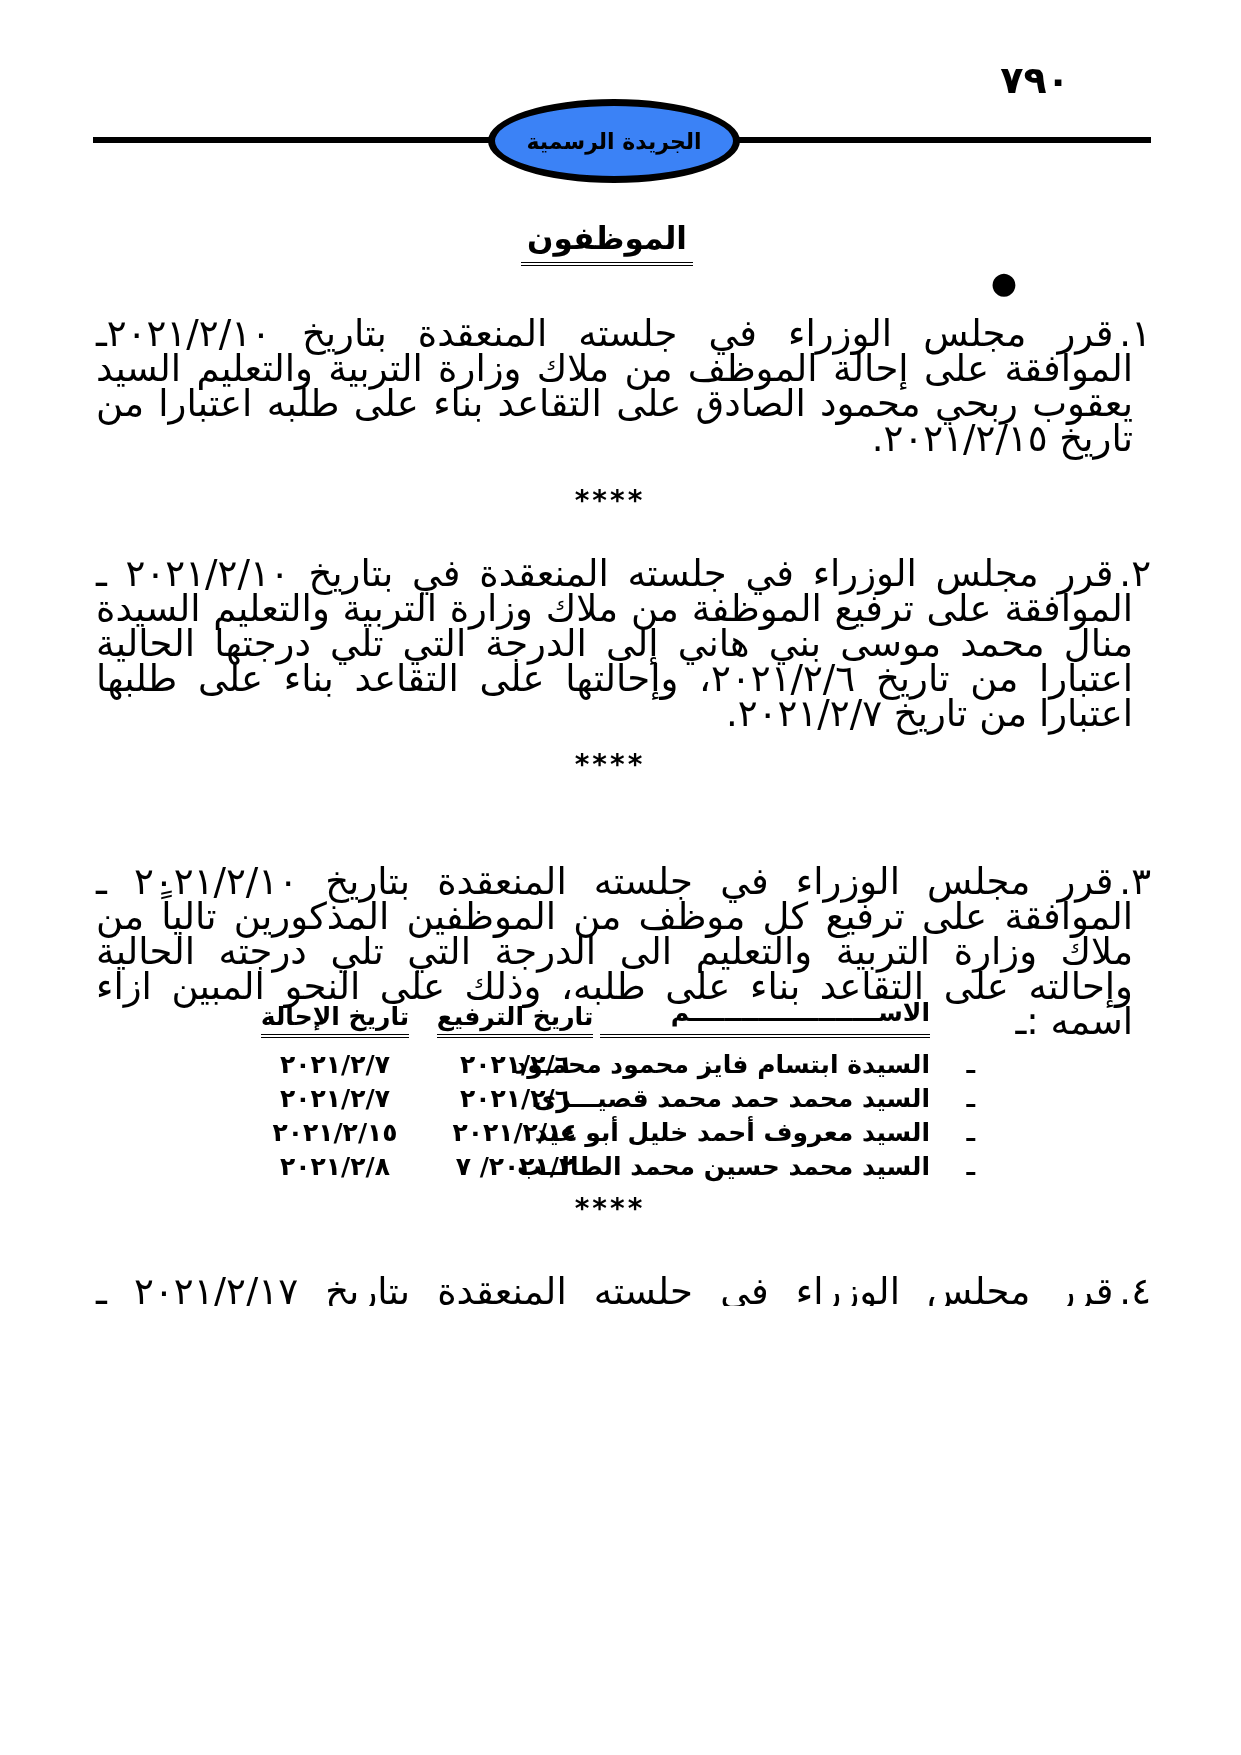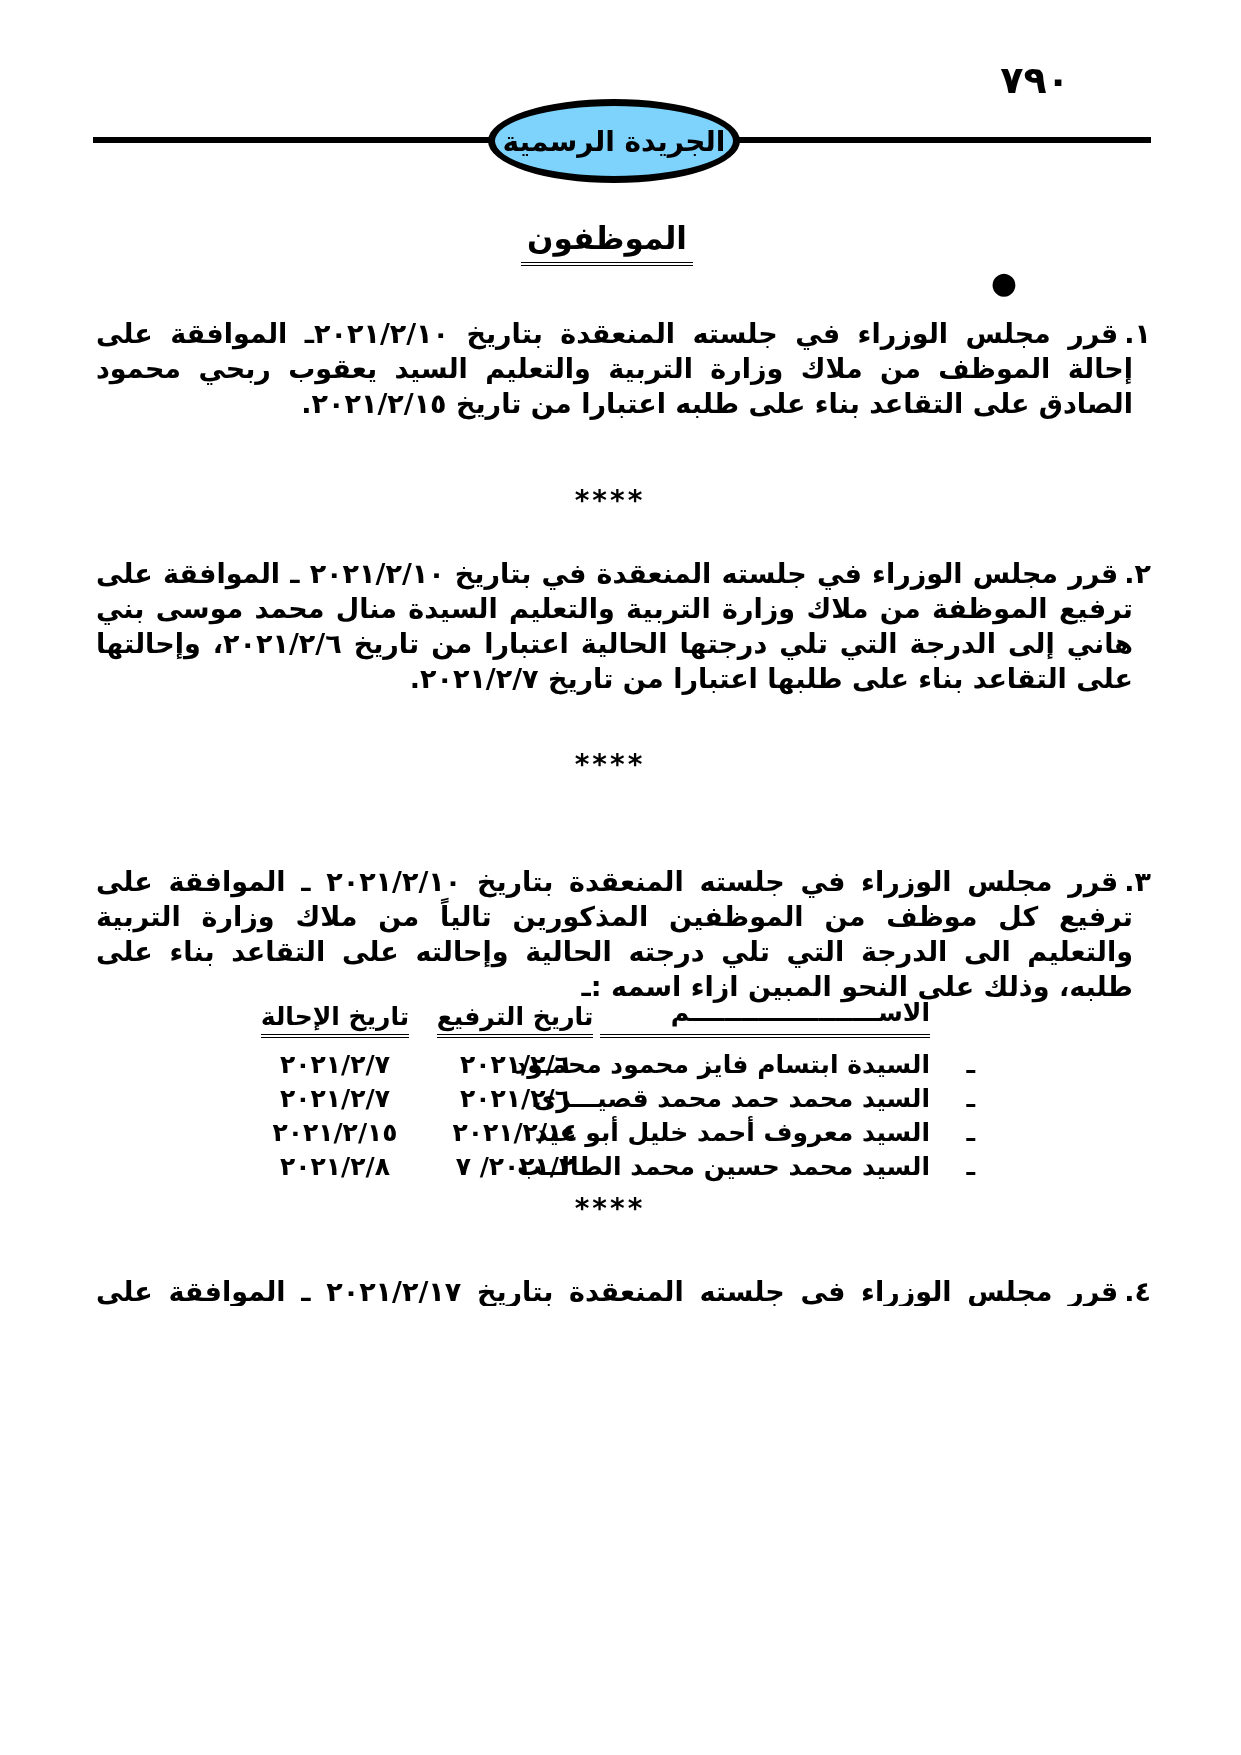--- a/index.html
+++ b/index.html
@@ -29,29 +29,29 @@
     width:1058px;
     height:6px;
     background:#000;
   }
   .gazette-oval{
     position:absolute;
     top:99px;
     left:488px;
     width:238px;
     height:70px;
-    background:#7dd3fc;
+    background:#3b82f6;
     border:7px solid #000;
     border-radius:50%;
     display:flex;
     align-items:center;
     justify-content:center;
     z-index:2;
     direction:rtl;
-    font-size:28px;
+    font-size:22px;
     font-weight:bold;
   }
   .doc-title{
     position:absolute;
     top:220px;
     left:0;
     width:1214px;
     text-align:center;
     direction:rtl;
     font-size:31px;
@@ -78,22 +78,22 @@
     display:inline-block;
     border-bottom:4px double #000;
     padding-bottom:6px;
   }
   .para{
     position:absolute;
     right:90px;
     left:96px;
     direction:rtl;
     text-align:justify;
-    font-size:27px;
-    font-weight:bold;
+    font-size:37px;
+    font-weight:normal;
     line-height:35px;
     padding-right:18px;
     text-indent:-18px;
   }
   .para .pnum{margin-left:6px;}
   .sep{
     position:absolute;
     left:0;
     width:1220px;
     text-align:center;

